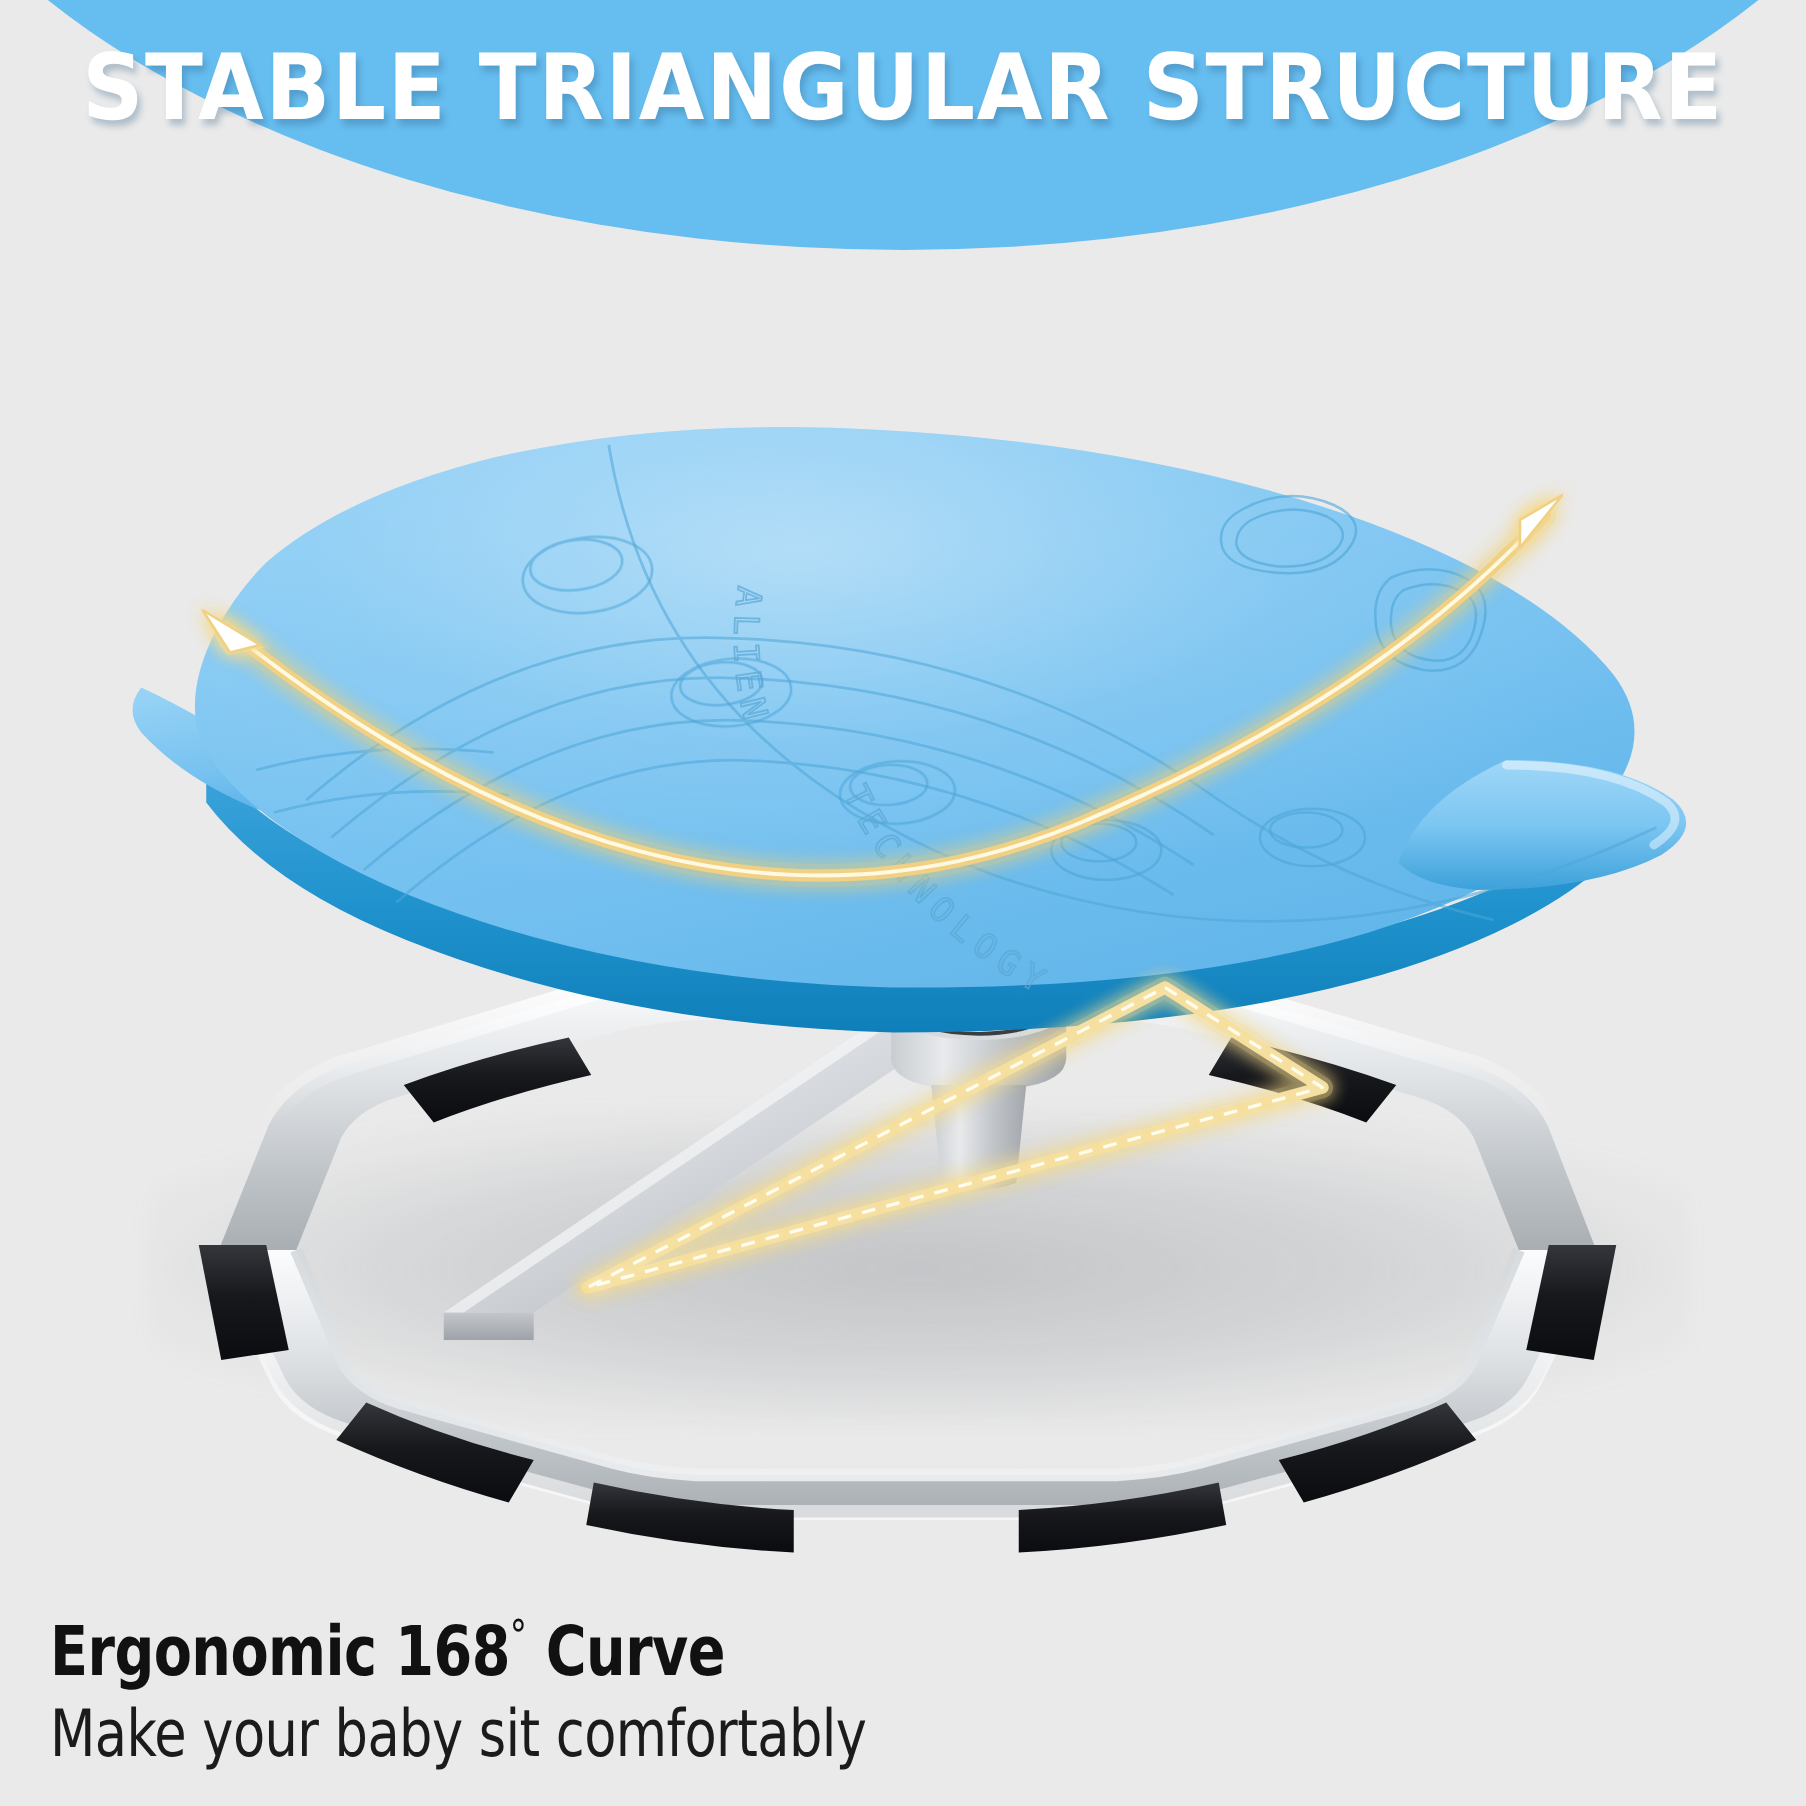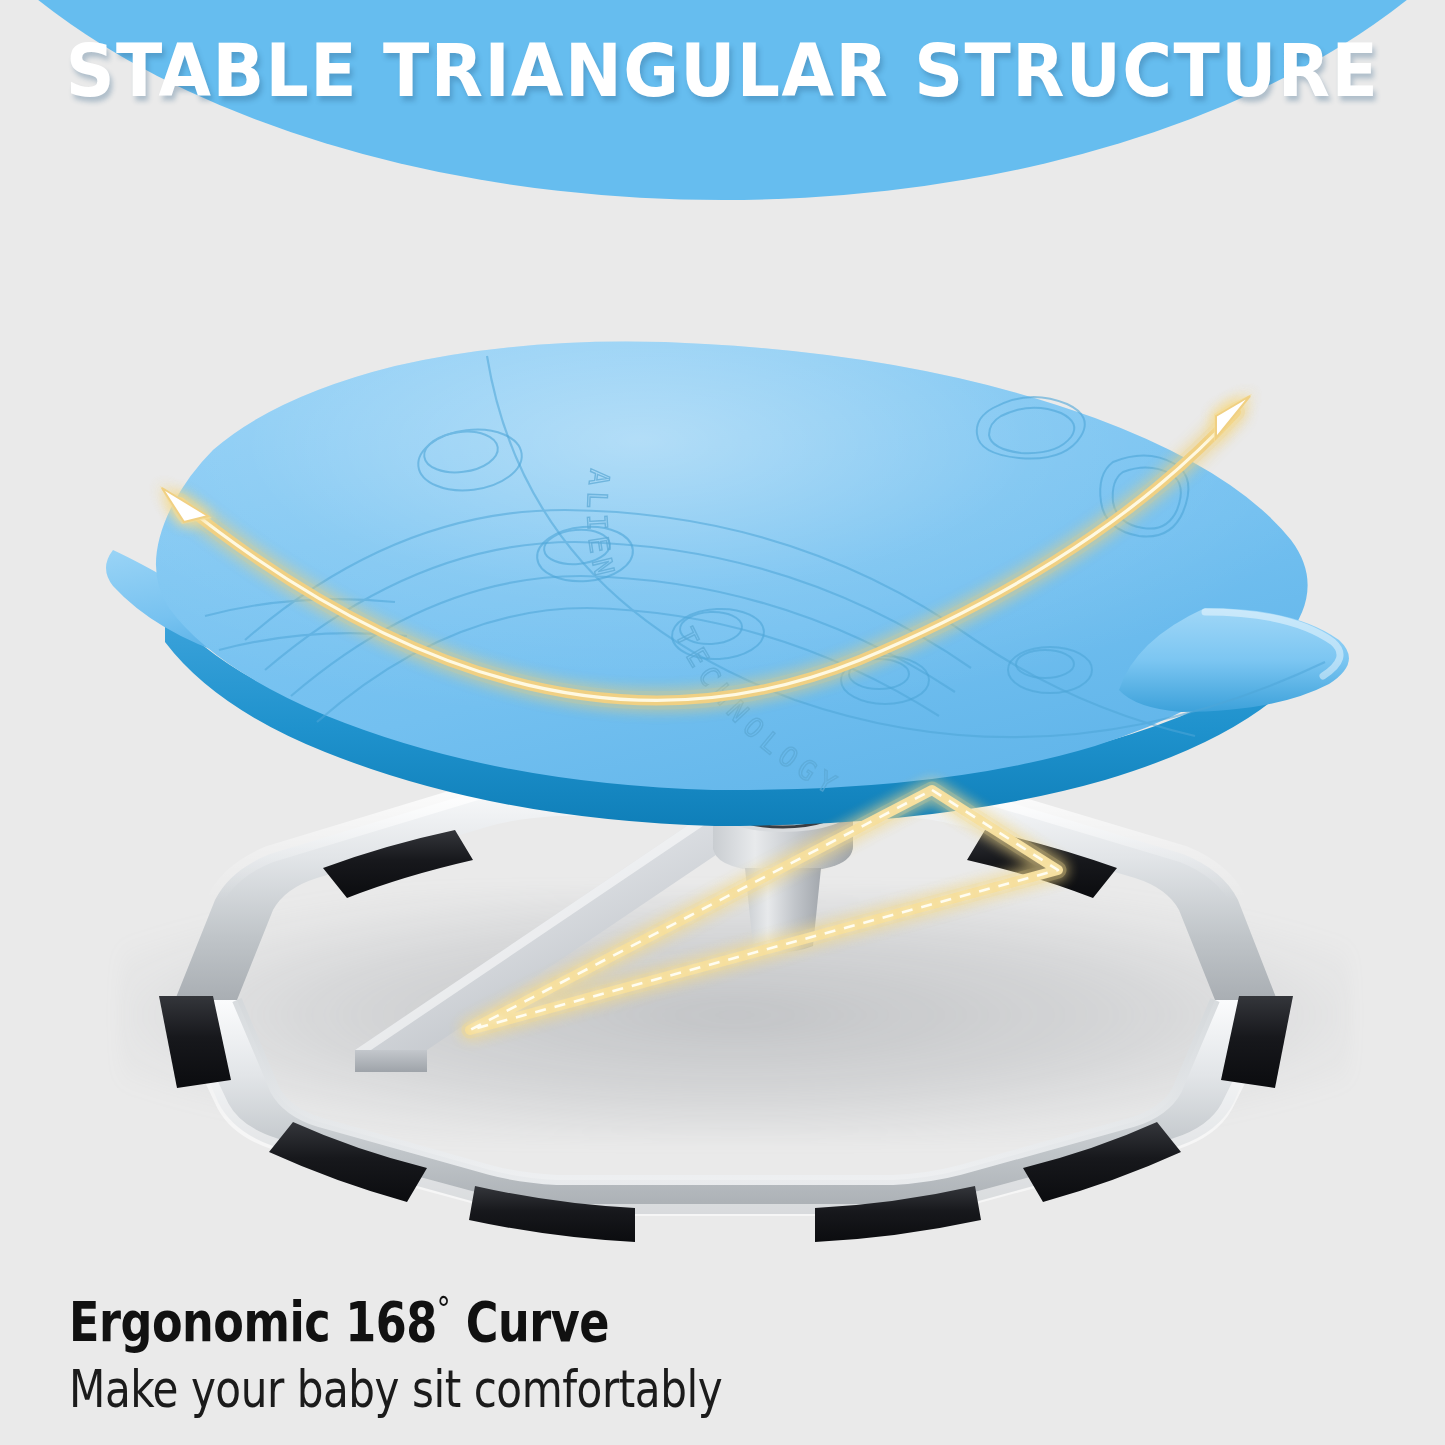--- a/index.html
+++ b/index.html
@@ -110,21 +110,21 @@
     position: absolute;
     left: 0; top: 0;
     width: 1445px; height: 1055px;
     pointer-events: none;
   }
   .annot svg { display:block; width:100%; height:100%; overflow: visible; }
 
   
   .caption {
     position: absolute;
-    left: 69px;
+    left: 40px;
     top: 1292px;
     width: 1100px;
   }
   .caption-main {
     font-family: "DejaVu Sans Condensed", "Liberation Sans", sans-serif;
     font-weight: bold;
     font-size: 55px;
     color: #111111;
     line-height: 1.05;
     letter-spacing: -0.5px;

